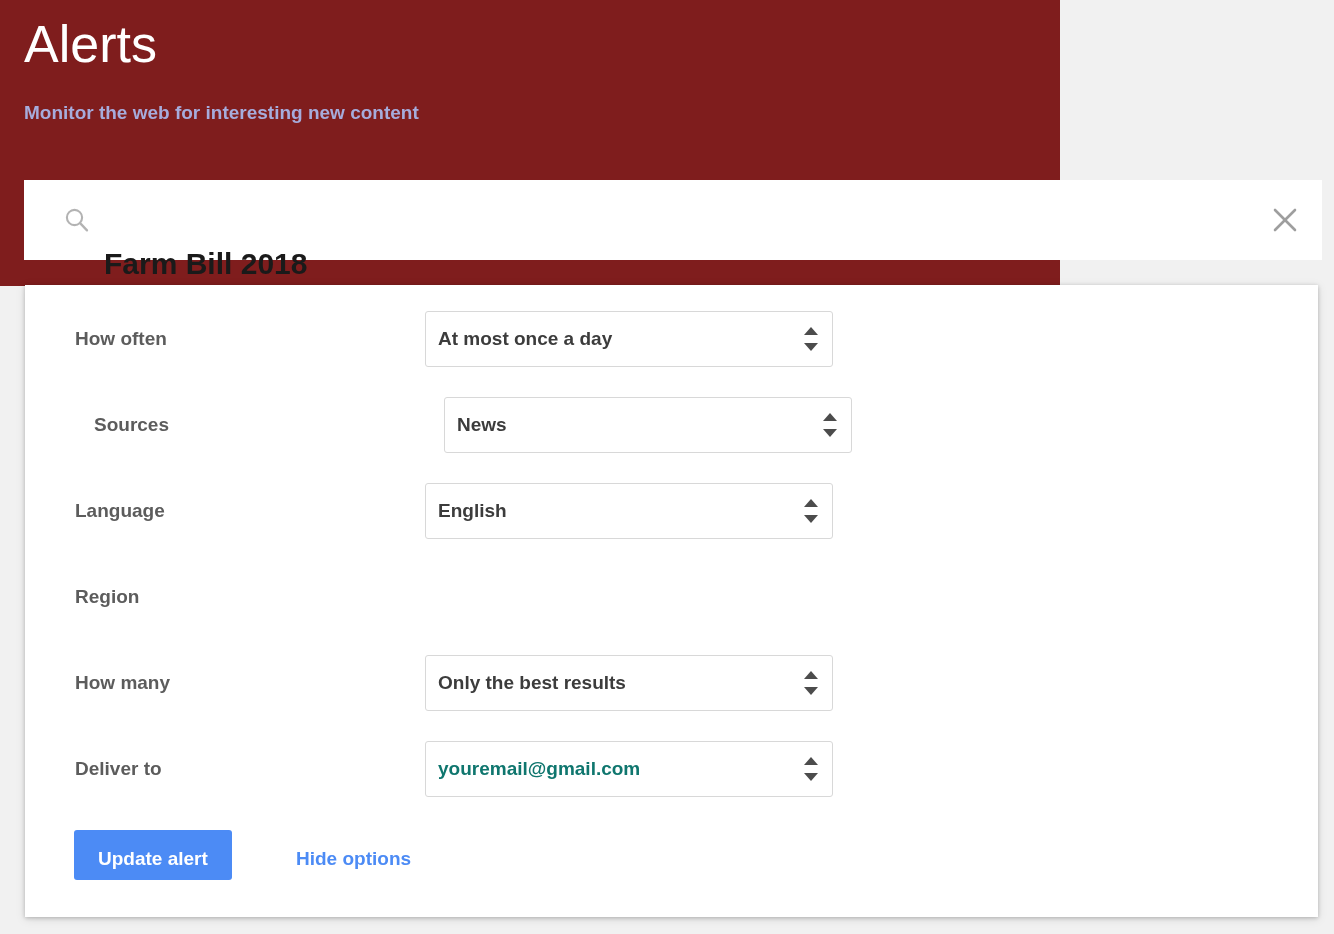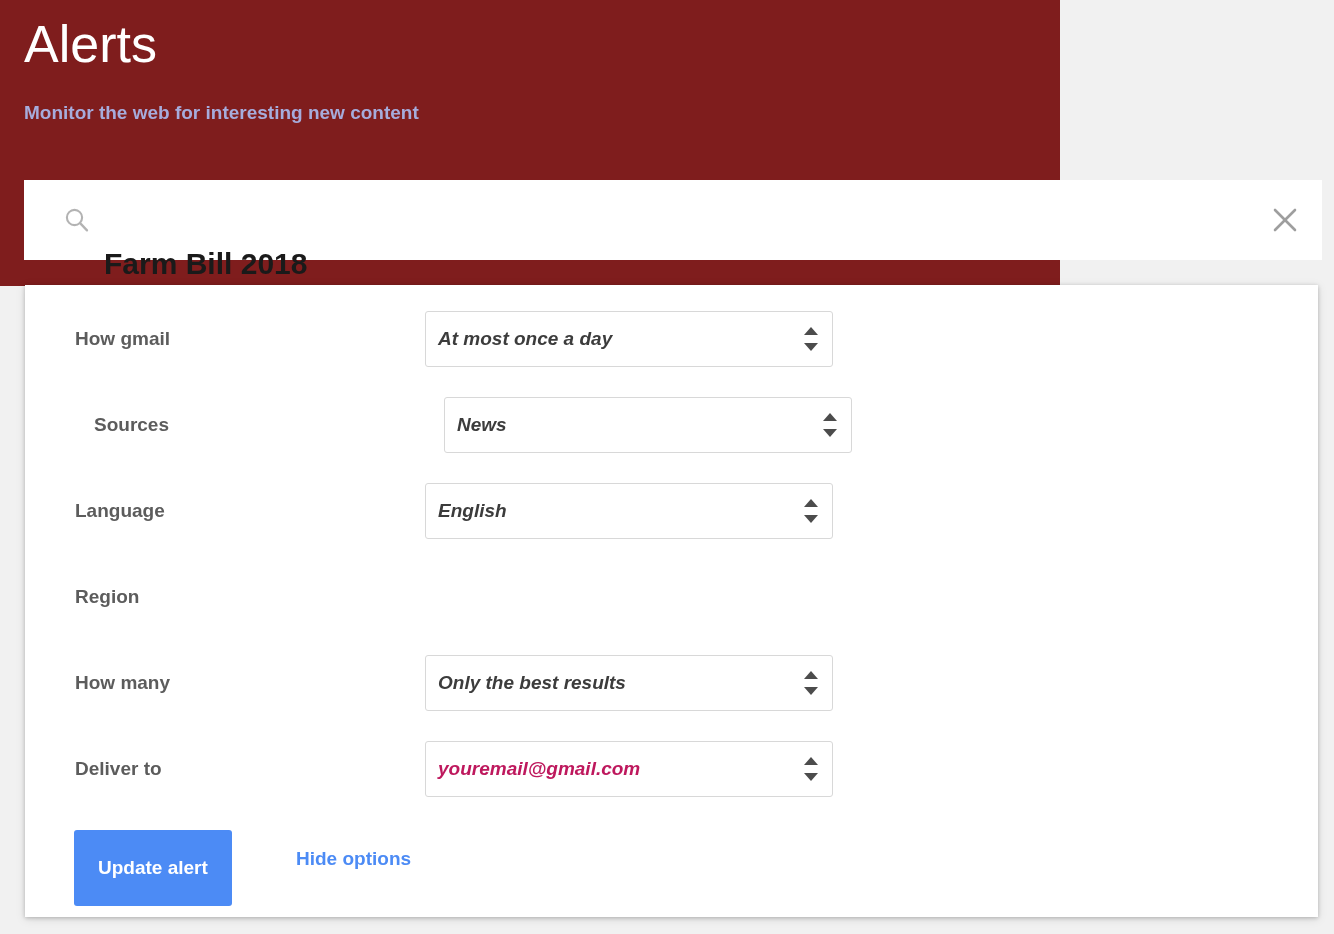--- a/index.html
+++ b/index.html
@@ -141,36 +141,35 @@
   .select-box {
     position: absolute;
     left: 400px;
     top: 0;
     width: 408px;
     height: 56px;
     border: 1px solid #d8d8d8;
     border-radius: 3px;
     background: #ffffff;
     box-sizing: border-box;
-    font-style: italic;
   }
 
   .select-text {
     position: absolute;
     left: 12px;
     top: 50%;
     transform: translateY(-50%);
     font-size: 19px;
     font-weight: bold;
     color: #3c3c3c;
     white-space: nowrap;
   }
 
   .select-text.muted {
-    color: #be185d;
+    color: #0f766e;
     font-weight: bold;
     text-align: center;
   }
 
   .stepper {
     position: absolute;
     right: 14px;
     top: 50%;
     transform: translateY(-50%);
     width: 14px;
@@ -200,21 +199,21 @@
     left: 0;
     top: 545px;
     width: 100%;
     height: 60px;
   }
 
   .primary-btn {
     position: absolute;
     left: 49px;
     top: 0;
-    height: 76px;
+    height: 50px;
     padding: 0 24px;
     background: #4c8bf5;
     border: none;
     border-radius: 3px;
     color: #ffffff;
     font-family: "Liberation Sans", sans-serif;
     font-size: 19px;
     font-weight: bold;
     cursor: pointer;
     line-height: 58px;
@@ -259,21 +258,21 @@
           <line x1="27" y1="7" x2="7" y2="27" stroke="#9e9e9e" stroke-width="2.6" stroke-linecap="round"></line>
         </svg>
       </span>
     </div>
   </div>
 
   <div class="card">
     <div class="form-rows">
 
       <div class="form-row" style="top:26px;">
-        <div class="row-label">How gmail</div>
+        <div class="row-label">How often</div>
         <div class="select-box">
           <span class="select-text">At most once a day</span>
           <span class="stepper">
             <span class="tri up"></span>
               <span class="tri down"></span>
           </span>
         </div>
       </div>
 
       <div class="form-row" style="top:112px;margin-left:19px;">

